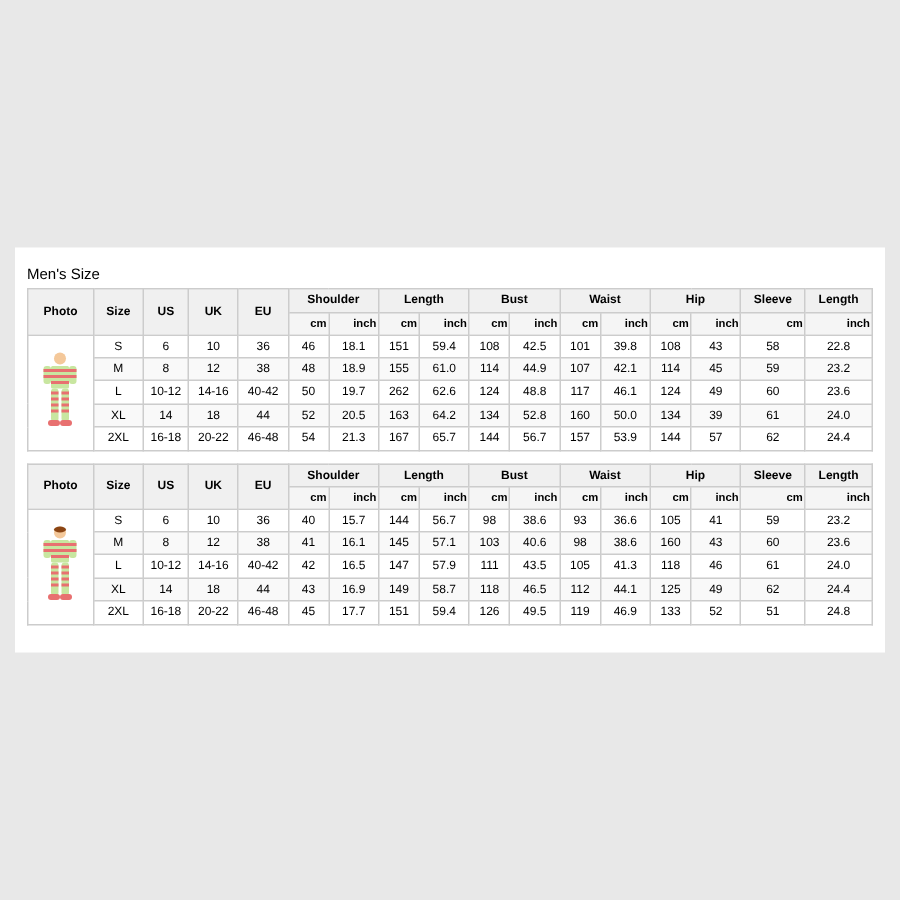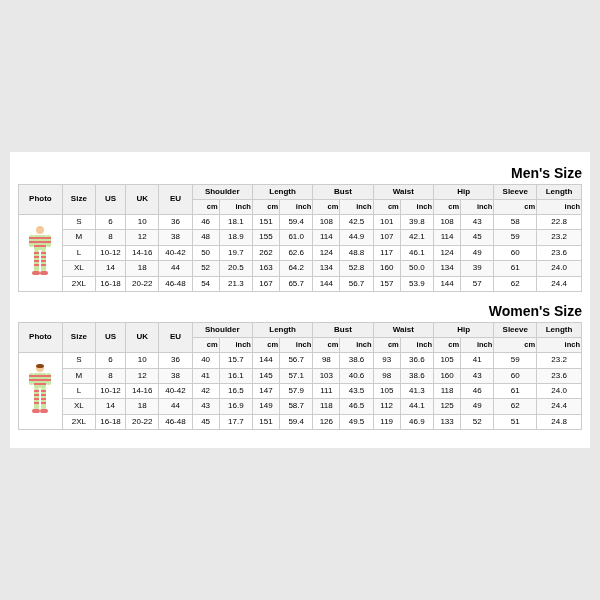--- a/index.html
+++ b/index.html
@@ -12,23 +12,23 @@
       height: 600px;
       font-family: Arial, sans-serif;
       font-size: 9px;
     }
     .container {
       background: #fff;
       padding: 10px 8px;
       width: 580px;
     }
     .section-title {
-      text-align: right;
-      font-size: 14px;
-      font-weight: bold;
+      text-align: left;
+      font-size: 10px;
+      font-weight: normal;
       padding: 3px 0;
       background: #fff;
     }
     table {
       width: 100%;
       border-collapse: collapse;
       margin-bottom: 8px;
     }
     th, td {
       border: 1px solid #ccc;
@@ -231,21 +231,20 @@
           <td>157</td>
           <td>53.9</td>
           <td>144</td>
           <td>57</td>
           <td>62</td>
           <td>24.4</td>
         </tr>
       </tbody>
   </table>
 
-  <div class="section-title">Women's Size</div>
   <table>
     <colgroup>
       <col style="width:28px">
       <col style="width:22px">
       <col style="width:20px">
       <col style="width:22px">
       <col style="width:22px">
       <col style="width:18px">
       <col style="width:22px">
       <col style="width:18px">

